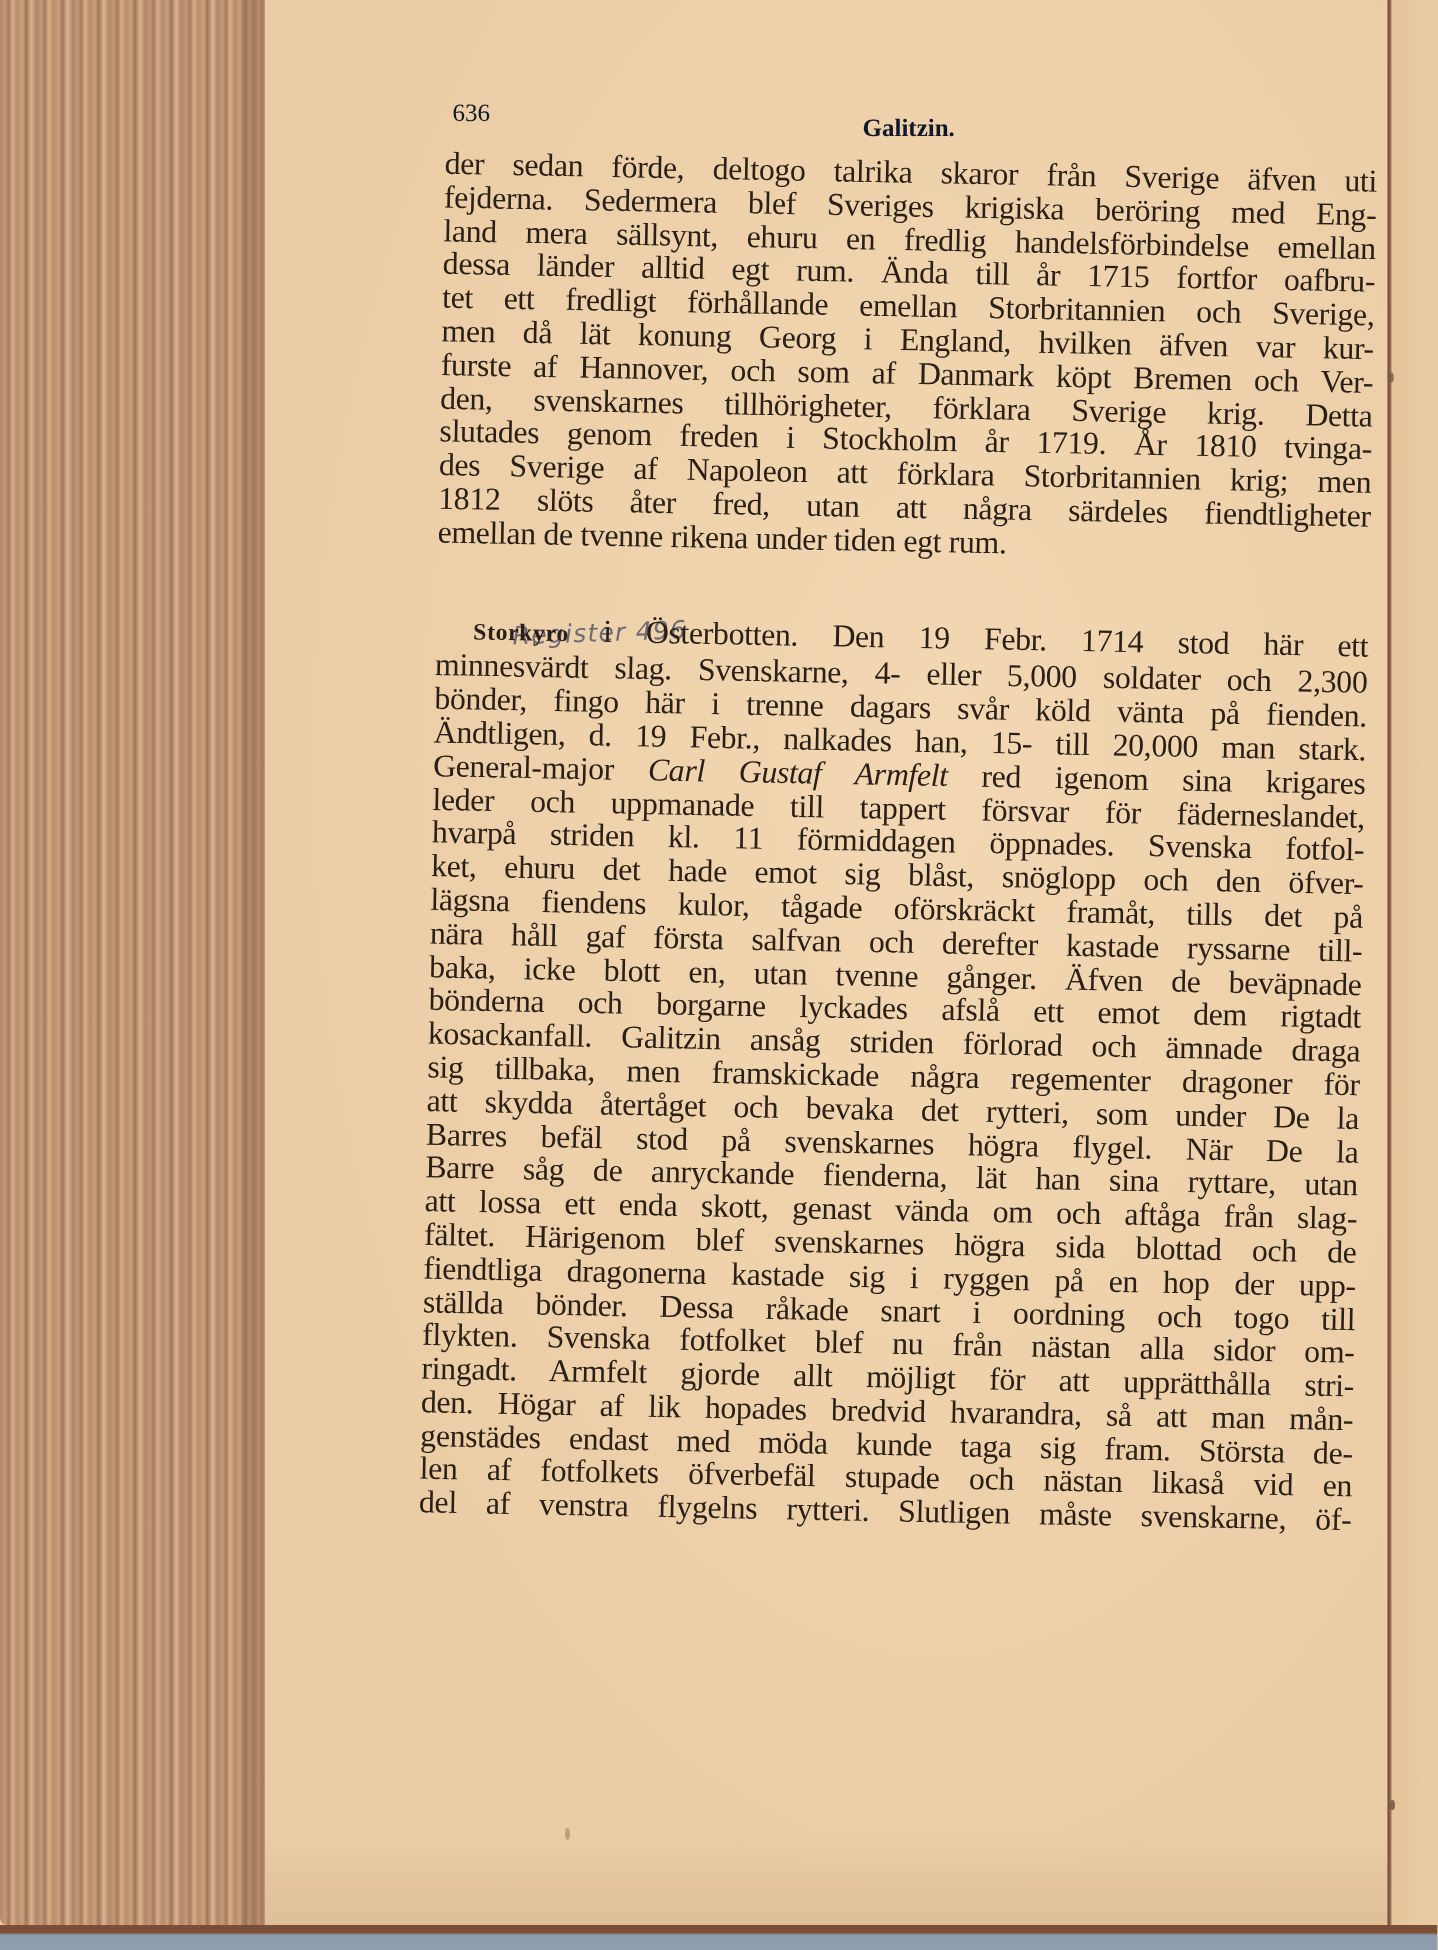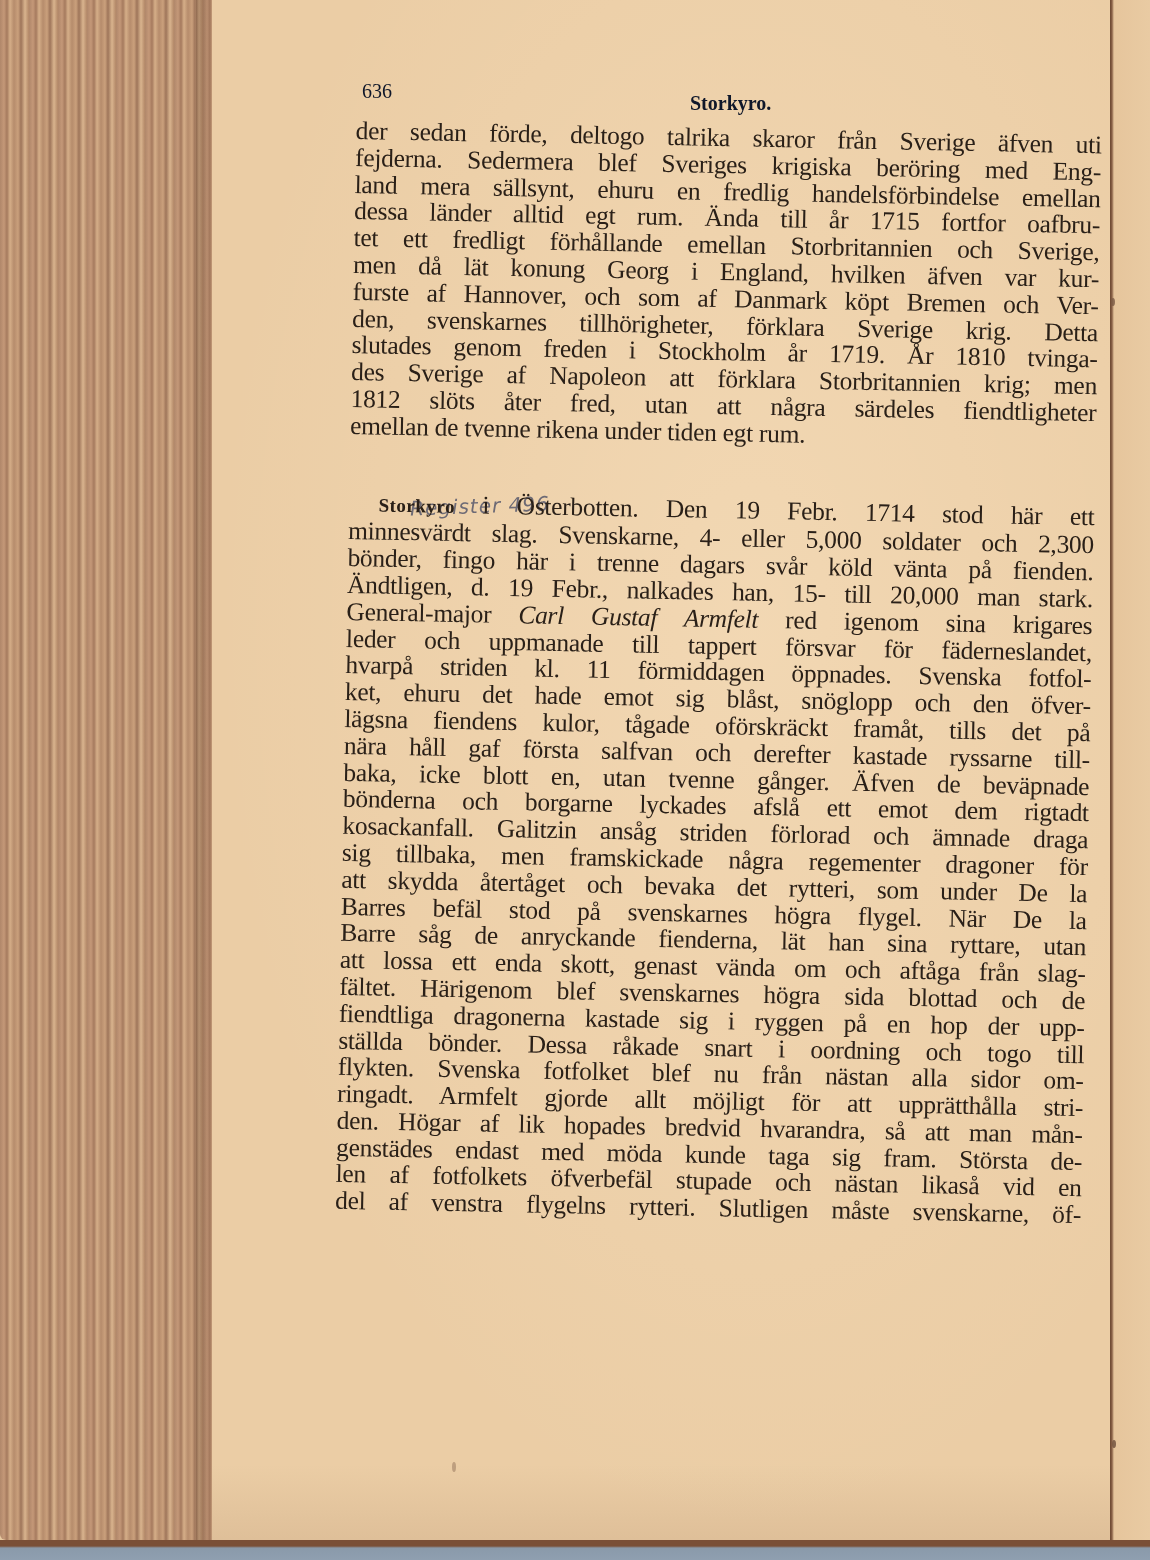--- a/index.html
+++ b/index.html
@@ -66,21 +66,21 @@
 <body>
 
 <div class="page-stack"></div>
 <div class="page-stack-shadow"></div>
 <div class="page"></div>
 <div class="gutter"></div>
 <div class="bottom-edge"></div>
 
 <div class="header">
   <span class="page-number">636</span>
-  <span class="running-title">Storkyro.</span>
+  <span class="running-title">Galitzin.</span>
 </div>
 
 <div class="annotation">Register 496</div>
 
 <div class="body-text">
   <div>
     <span class="line">der sedan förde, deltogo talrika skaror från Sverige äfven uti</span>
     <span class="line">fejderna. Sedermera blef Sveriges krigiska beröring med Eng-</span>
     <span class="line">land mera sällsynt, ehuru en fredlig handelsförbindelse emellan</span>
     <span class="line">dessa länder alltid egt rum. Ända till år 1715 fortfor oafbru-</span>

